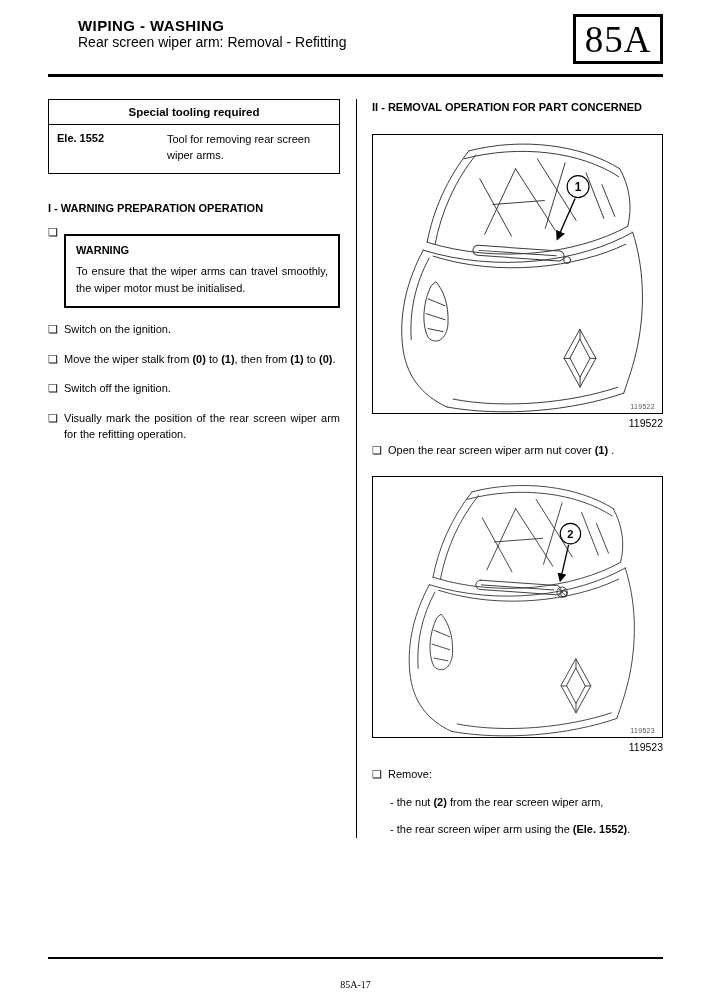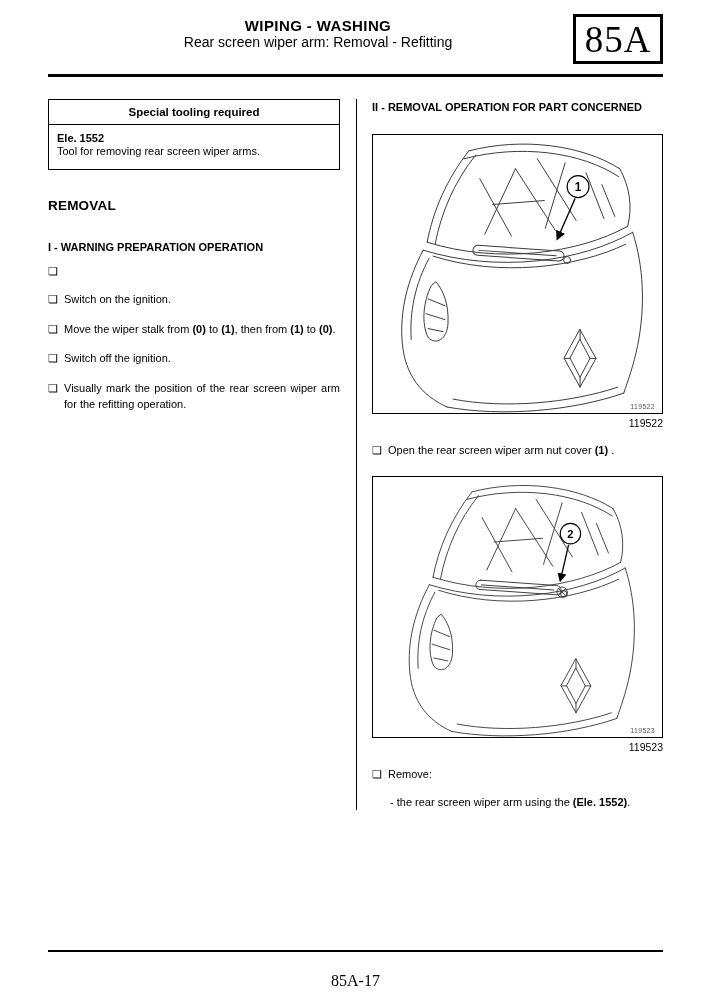--- a/index.html
+++ b/index.html
@@ -13,21 +13,21 @@
     width: 711px;
     height: 1006px;
     margin: 0 auto;
     background: #fff;
     position: relative;
     padding: 12px 48px 0 48px;
     overflow: hidden;
   }
   
   .header { position: relative; height: 56px; }
-  .header-titles { position: absolute; left: 30px; right: 105px; top: 0; text-align: center; }
+  .header-titles { position: absolute; left: 30px; right: 105px; top: 0; text-align: left; }
   .title { font-size: 15px; font-weight: bold; letter-spacing: .4px; margin-top: 5px; }
   .subtitle { font-size: 14px; font-weight: normal; }
   .section-box {
     position: absolute; right: 0; top: 2px;
     width: 90px; height: 50px;
     border: 3px solid #000;
     display: flex; align-items: center; justify-content: center;
     font-family: "Liberation Serif", serif;
     font-size: 37px; font-weight: normal; letter-spacing: 1px;
   }
@@ -36,21 +36,21 @@
   .columns { display: flex; align-items: stretch; margin-top: 22px; }
   .col-left { width: 292px; }
   .col-divider { width: 1px; background: #000; margin: 0 15px 0 16px; }
   .col-right { flex: 1; min-width: 0; }
   
   .tool-table { border: 1px solid #000; font-size: 11px; }
   .tool-table-header {
     text-align: center; font-weight: bold;
     padding: 6px 4px; border-bottom: 1px solid #000; font-size: 11.5px;
   }
-  .tool-row { display: flex; padding: 7px 8px 9px 8px; flex-direction: column; }
+  .tool-row { display: flex; padding: 7px 8px 9px 8px; }
   .tool-code { width: 110px; font-weight: bold; }
   .tool-desc { flex: 1; line-height: 1.45; }
   
   .h-removal { font-size: 13.5px; font-weight: bold; margin-top: 28px; letter-spacing: .2px; }
   .h-sub { font-size: 11px; font-weight: bold; margin-top: 26px; line-height: 1.5; }
   
   .bullet { display: flex; margin-top: 13px; font-size: 11px; line-height: 1.5; }
   .bullet-glyph { width: 16px; flex: 0 0 16px; font-size: 11px; }
   .bullet-text { flex: 1; text-align: justify; }
   .bullet-text b { font-weight: bold; }
@@ -67,21 +67,21 @@
   .fig-caption { text-align: right; font-size: 10.5px; margin-top: 3px; }
   .h270 { height: 268px; }
   .h280 { height: 280px; }
   .h262 { height: 262px; }
   
   .sub-item { font-size: 11px; line-height: 1.5; margin: 11px 0 0 18px; }
   .sub-item b { font-weight: bold; }
   
   .footer { position: absolute; left: 48px; right: 48px; bottom: 16px; text-align: center; }
   .footer-rule { height: 2px; background: #000; margin-bottom: 9px; }
-  .page-num { font-family: "Liberation Serif", serif; font-size: 16px; margin-top: 20px; }
+  .page-num { font-family: "Liberation Serif", serif; font-size: 10px; margin-top: 20px; }
   
   .sketch { stroke: #3a3a3a; fill: none; stroke-width: 1; stroke-linecap: round; }
   .callout-circle { fill: #fff; stroke: #000; stroke-width: 1.2; }
   .callout-num { font-size: 12px; font-weight: bold; fill: #000; font-family: "Liberation Sans", sans-serif; }
   .callout-line { stroke: #000; stroke-width: 1.4; fill: none; }
   .hidden-defs { position: absolute; width: 0; height: 0; overflow: hidden; }
 </style>
 </head>
 <body>
 
@@ -155,26 +155,29 @@
     <div class="col-left">
 
       <div class="tool-table">
         <div class="tool-table-header">Special tooling required</div>
         <div class="tool-row">
           <div class="tool-code">Ele. 1552</div>
           <div class="tool-desc">Tool for removing rear screen wiper arms.</div>
         </div>
       </div>
 
-      <div class="h-removal">REMOVAL</div>
 
       <div class="h-sub">I - WARNING PREPARATION OPERATION</div>
 
       <div class="warn-row">
         <span class="bullet-glyph">❏</span>
+        <div class="warn-box">
+          <div class="warn-title">WARNING</div>
+          <div class="warn-body">To ensure that the wiper arms can travel smoothly, the wiper motor must be initialised.</div>
+        </div>
       </div>
 
       <div class="bullet">
         <span class="bullet-glyph">❏</span>
         <span class="bullet-text"><span>Switch on the ignition.</span></span>
       </div>
       <div class="bullet">
         <span class="bullet-glyph">❏</span>
         <span class="bullet-text"><span>Move the wiper stalk from </span><b>(0)</b><span> to </span><b>(1)</b><span>, then from </span><b>(1)</b><span> to </span><b>(0)</b><span>.</span></span>
       </div>
@@ -227,20 +230,21 @@
           </svg>
           <span class="fig-inner-id">119523</span>
         </div>
         <figcaption class="fig-caption">119523</figcaption>
       </figure>
 
       <div class="bullet">
         <span class="bullet-glyph">❏</span>
         <span class="bullet-text"><span>Remove:</span></span>
       </div>
+      <div class="sub-item"><span>- the nut </span><b>(2)</b><span> from the rear screen wiper arm,</span></div>
       <div class="sub-item"><span>- the rear screen wiper arm using the </span><b>(Ele. 1552)</b><span>.</span></div>
 
     </div>
   </div>
 
   <div class="footer">
     <div class="footer-rule"></div>
     <div class="page-num">85A-17</div>
   </div>
 

